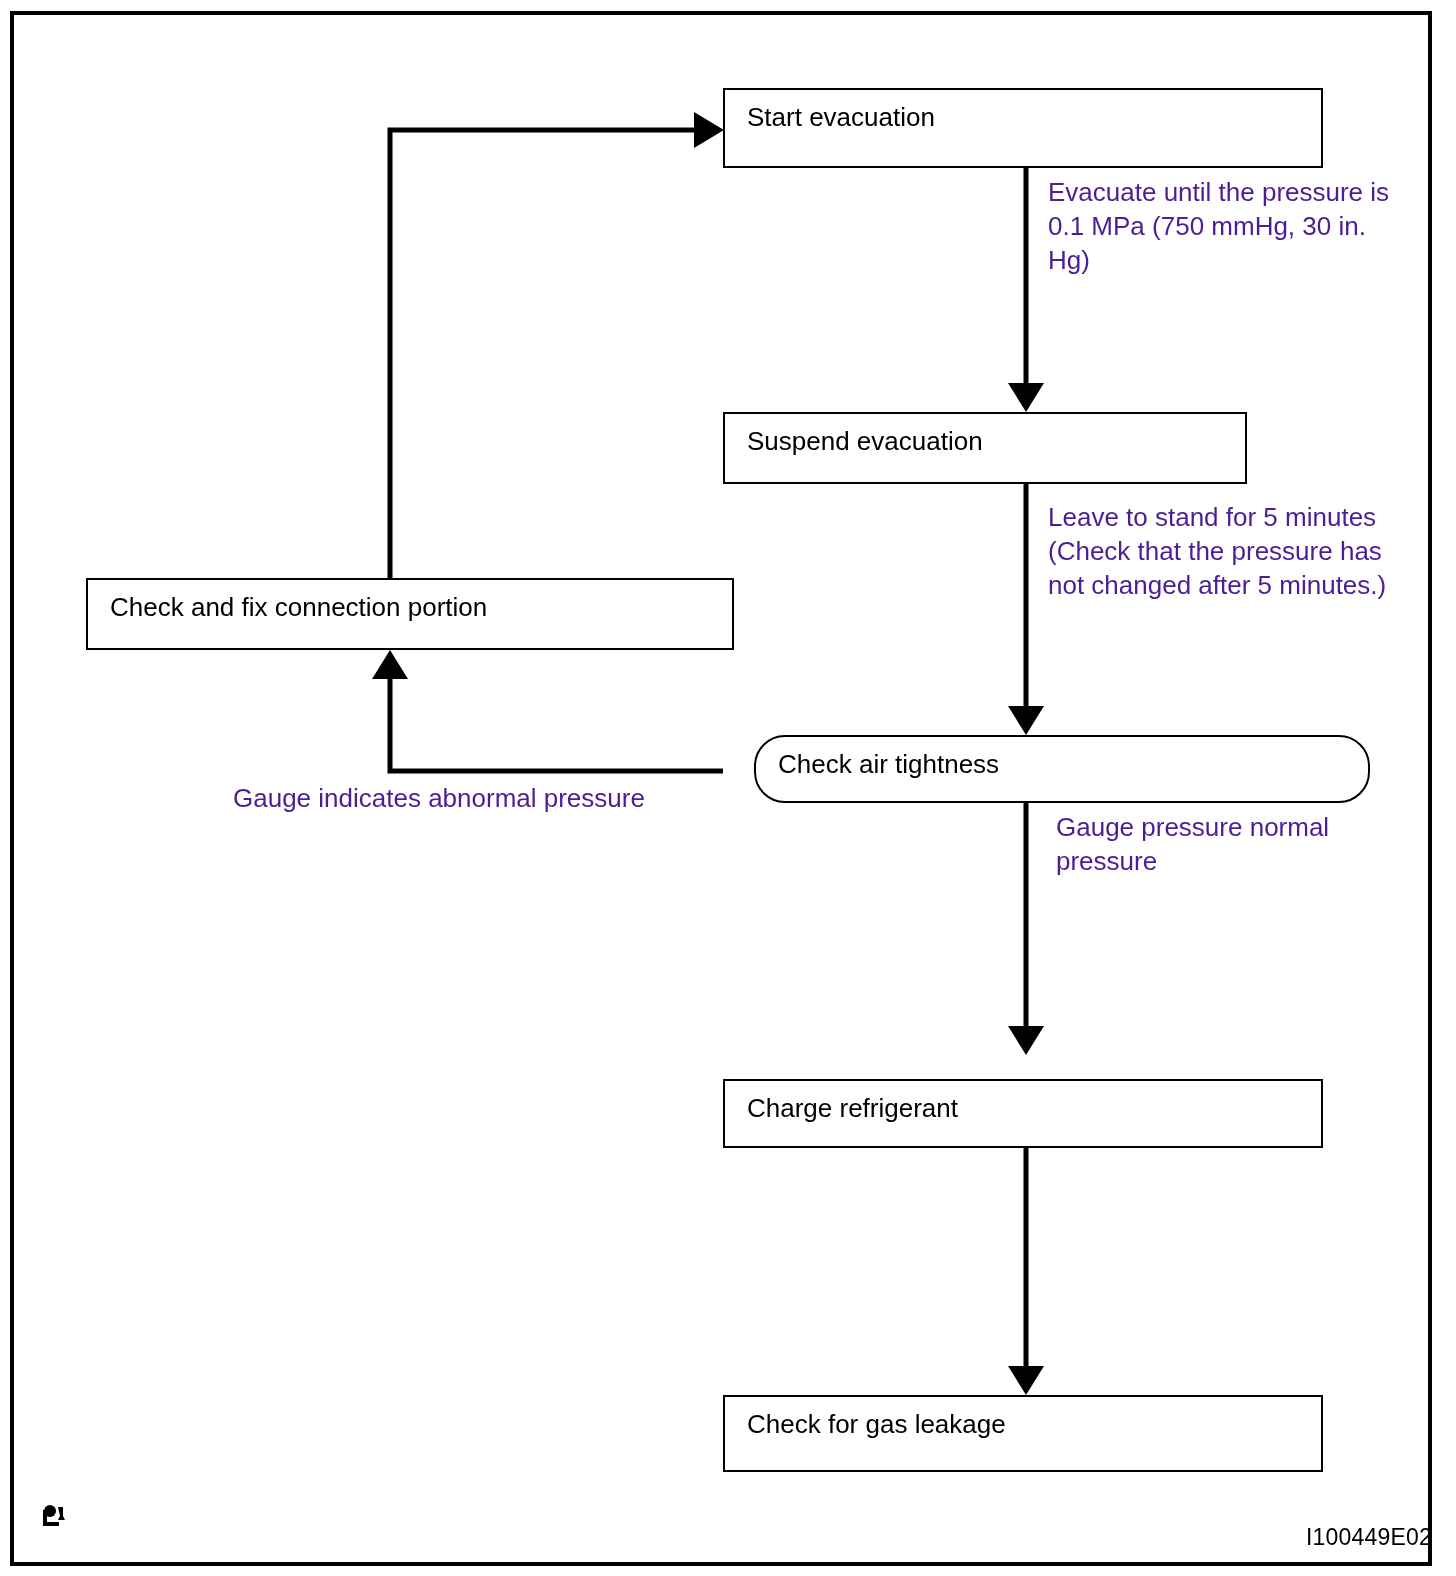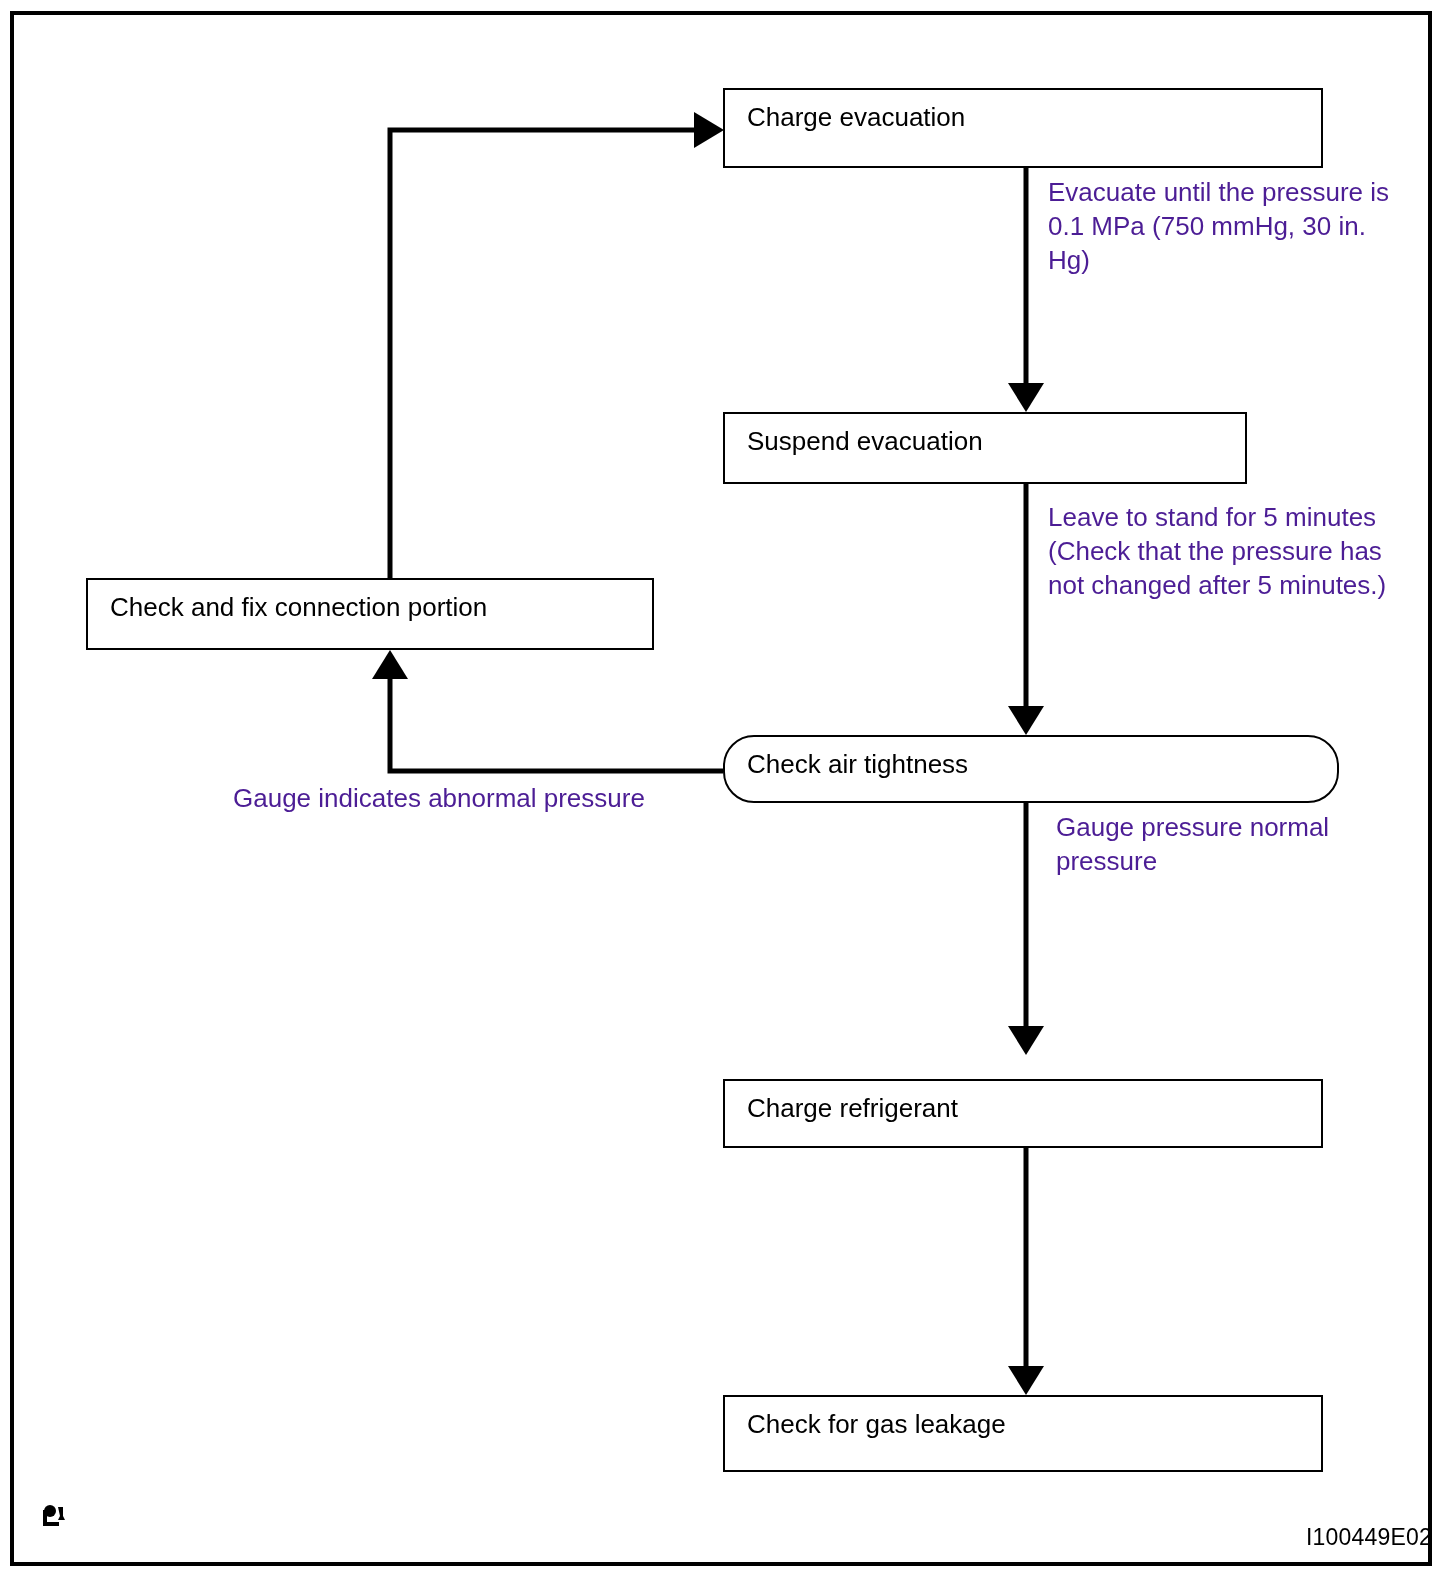--- a/index.html
+++ b/index.html
@@ -102,40 +102,40 @@
       <polygon points="1008,1026 1044,1026 1026,1055"></polygon>
       <polygon points="1008,1366 1044,1366 1026,1395"></polygon>
 
       <polygon points="372,679 408,679 390,650"></polygon>
 
       <polygon points="694,112 694,148 724,130"></polygon>
     </g>
   </svg>
 
   <div class="node-box" style="left:723px; top:88px; width:600px; height:80px;">
-    <span class="node-label">Charge evacuation</span>
+    <span class="node-label">Start evacuation</span>
   </div>
 
   <div class="node-box" style="left:723px; top:412px; width:524px; height:72px;">
     <span class="node-label">Suspend evacuation</span>
   </div>
 
-  <div class="node-box" style="left:723px; top:735px; width:616px; height:68px;border-radius:31px;">
+  <div class="node-box" style="left:754px; top:735px; width:616px; height:68px;border-radius:31px;">
     <span class="node-label">Check air tightness</span>
   </div>
 
   <div class="node-box" style="left:723px; top:1055px; width:600px; height:69px;margin-top:24px;">
     <span class="node-label">Charge refrigerant</span>
   </div>
 
   <div class="node-box" style="left:723px; top:1395px; width:600px; height:77px;">
     <span class="node-label">Check for gas leakage</span>
   </div>
 
-  <div class="node-box" style="left:86px; top:578px; width:568px; height:72px;">
+  <div class="node-box" style="left:86px; top:578px; width:648px; height:72px;">
     <span class="node-label">Check and fix connection portion</span>
   </div>
 
   <div class="edge-label" style="left:1048px; top:175px; width:380px;">
     <div>Evacuate until the pressure is</div>
     <div>0.1 MPa (750 mmHg, 30 in.</div>
     <div>Hg)</div>
   </div>
 
   <div class="edge-label" style="left:1048px; top:500px; width:380px;">

